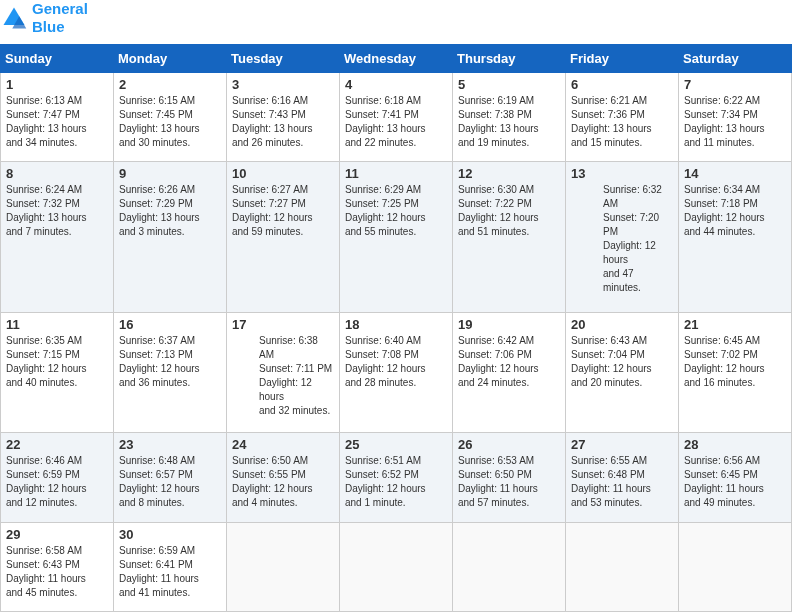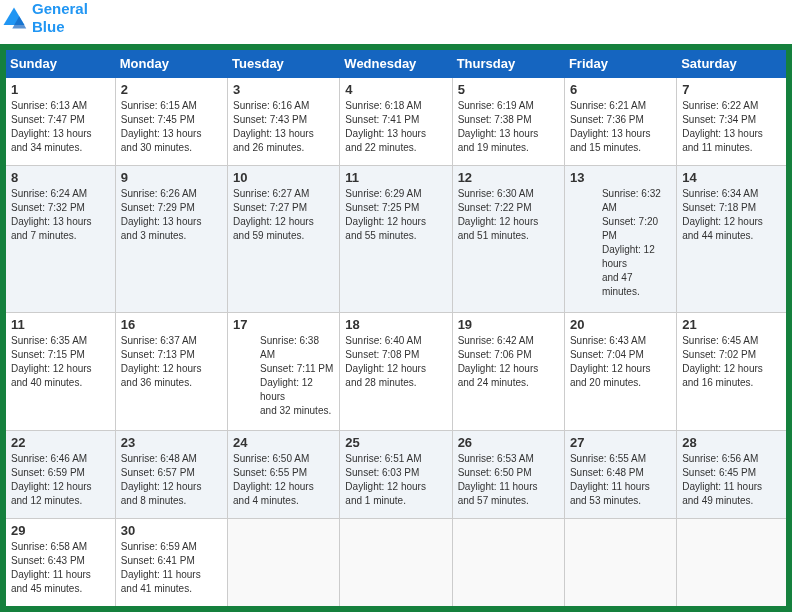--- a/index.html
+++ b/index.html
@@ -48,21 +48,21 @@
       font-weight: bold;
       color: #333;
       line-height: 1.1;
     }
     .location {
       font-size: 15px;
       color: #555;
     }
     .calendar {
       flex: 1;
-      border: 6px solid #15803d;
+      border: 1px solid #15803d;
       border-collapse: collapse;
       width: 100%;
       table-layout: fixed;
     }
     .calendar th {
       background: #1565C0;
       color: #fff;
       font-size: 13px;
       font-weight: bold;
       padding: 6px 4px;
@@ -296,21 +296,21 @@
           <td>
             <span class="day-num">24</span>
             <div class="day-info" style="white-space: pre-line;">Sunrise: 6:50 AM
 Sunset: 6:55 PM
 Daylight: 12 hours
 and 4 minutes.</div>
           </td>
           <td>
             <span class="day-num">25</span>
             <div class="day-info" style="white-space: pre-line;">Sunrise: 6:51 AM
-Sunset: 6:03 PM
+Sunset: 6:52 PM
 Daylight: 12 hours
 and 1 minute.</div>
           </td>
           <td>
             <span class="day-num">26</span>
             <div class="day-info" style="white-space: pre-line;">Sunrise: 6:53 AM
 Sunset: 6:50 PM
 Daylight: 11 hours
 and 57 minutes.</div>
           </td>

